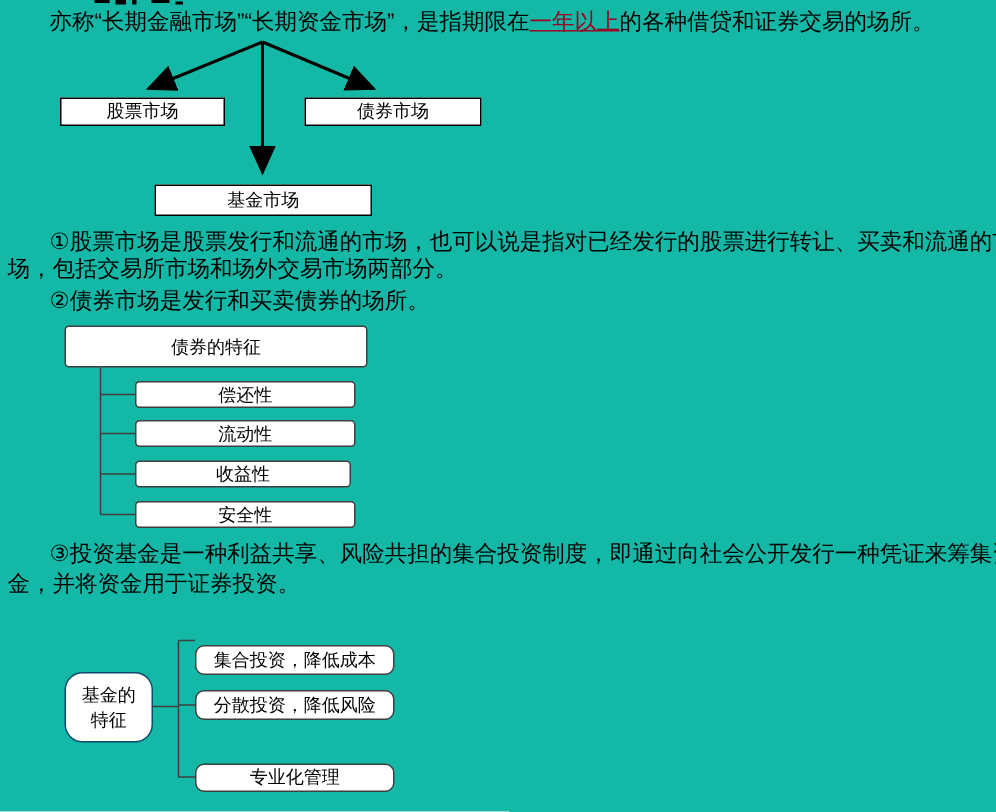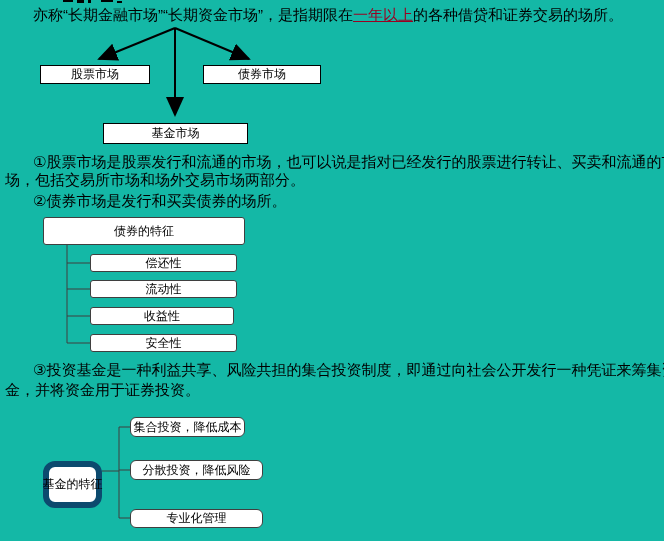--- a/index.html
+++ b/index.html
@@ -12,21 +12,21 @@
   .txt { font-size:15px; line-height:17px; white-space:nowrap; color:#000; }
   .hl { text-decoration:underline; }
   svg.connectors { position:absolute; left:0; top:0; z-index:1; }
   .nbox {
     position:absolute; z-index:2; background:#fff; border:1px solid #000;
     font-size:12px; text-align:center; display:flex; align-items:center; justify-content:center;
     white-space:nowrap; box-sizing:border-box;
   }
   .gbox { border:1px solid #3f3f3f; border-radius:3px; }
   .rbox { border:1px solid #3f3f3f; border-radius:6px; }
-  .bigr { border:6px solid #0c4a6e; border-radius:12px; flex-direction:row; line-height:17px;margin-top:13px; }
+  .bigr { border:1px solid #0c4a6e; border-radius:12px; flex-direction:column; line-height:17px; }
   .mark { position:absolute; background:#000; z-index:0; }
 </style>
 </head>
 <body>
 
 <div class="stage">
 
   <div class="mark" style="left:63px;top:0;width:10px;height:2px;"></div>
   <div class="mark" style="left:77px;top:0;width:7px;height:3px;"></div>
   <div class="mark" style="left:88px;top:0;width:3px;height:3px;"></div>
@@ -67,17 +67,17 @@
   <div class="nbox gbox" style="left:90px;top:307px;width:144px;height:18px;">收益性</div>
   <div class="nbox gbox" style="left:90px;top:334px;width:147px;height:18px;">安全性</div>
 
   <div class="abs txt" style="left:33px;top:361px;">③投资基金是一种利益共享、风险共担的集合投资制度，即通过向社会公开发行一种凭证来筹集资</div>
   <div class="abs txt" style="left:5px;top:381px;">金，并将资金用于证券投资。</div>
 
   <div class="nbox bigr" style="left:43px;top:448px;width:59px;height:47px;">
     <span>基金的</span>
     <span>特征</span>
   </div>
-  <div class="nbox rbox" style="left:130px;top:417px;width:115px;height:20px;">集合投资，降低成本</div>
+  <div class="nbox rbox" style="left:130px;top:430px;width:133px;height:20px;">集合投资，降低成本</div>
   <div class="nbox rbox" style="left:130px;top:460px;width:133px;height:20px;">分散投资，降低风险</div>
   <div class="nbox rbox" style="left:130px;top:509px;width:133px;height:19px;">专业化管理</div>
 
 </div>
 
 </body></html>

